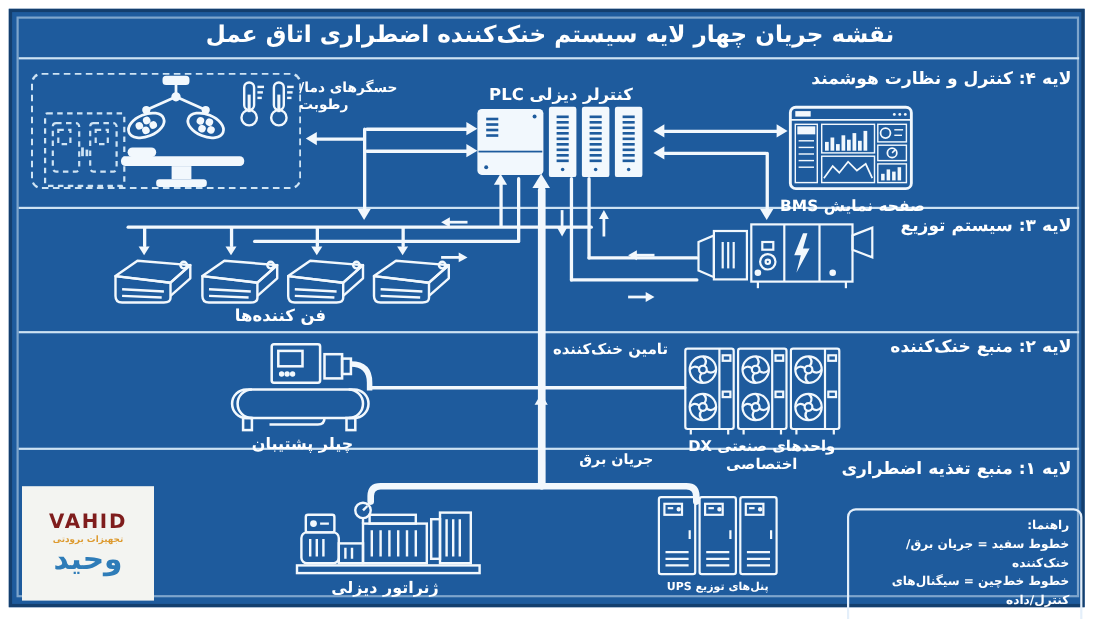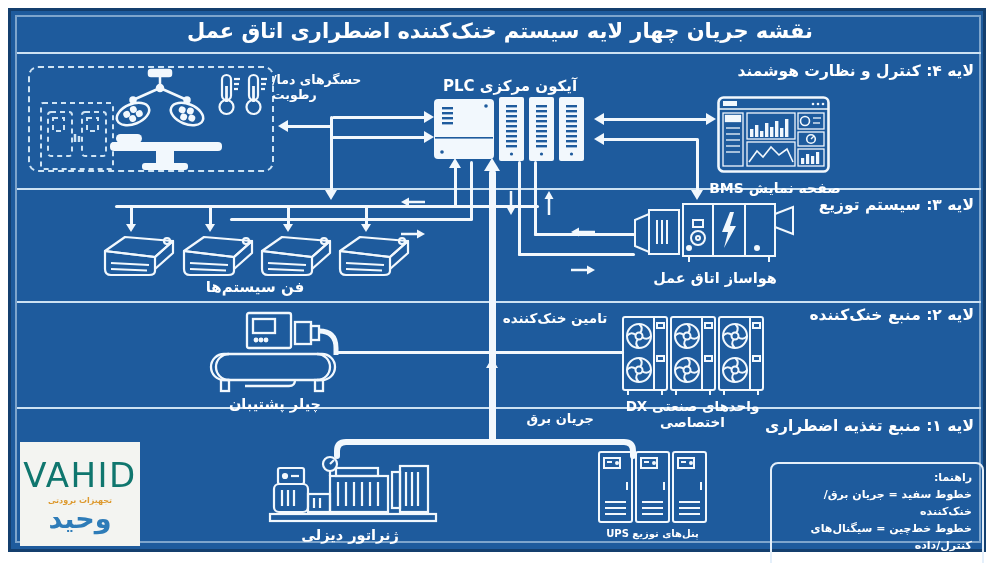--- a/index.html
+++ b/index.html
@@ -26,21 +26,21 @@
   .rlab{position:absolute;right:26px;color:#fff;font-weight:bold;text-align:center;
         direction:rtl;font-size:15.5px}
   .room{position:absolute;left:28px;top:66px;width:246px;height:106px;
         border:2px dashed #cfe4f4;border-radius:10px;box-sizing:border-box}
   .sarr{position:absolute;width:26px;height:10px}
   .legend{position:absolute;left:770px;top:462px;width:214px;box-sizing:border-box;
           border:2px solid #e4effa;border-radius:8px;padding:5px 10px 7px;color:#fff;
           font-size:11px;font-weight:bold;direction:rtl;line-height:1.55;text-align:right}
   .logo{position:absolute;left:20px;top:442px;width:120px;height:104px;background:#f3f4f1;
         display:flex;flex-direction:column;align-items:center;justify-content:center;gap:1px}
-  .logo .latin{color:#0f766e;font-size:34px;font-weight:normal;letter-spacing:1.5px}
+  .logo .latin{color:#7f1d1d;font-size:18px;font-weight:bold;letter-spacing:1.5px}
   .logo .sub{color:#dd9a2f;font-size:8px;font-weight:bold;direction:rtl}
   .logo .fa{color:#2e7cb8;font-size:27px;font-weight:bold;direction:rtl;margin-top:-3px}
   svg{position:absolute;overflow:visible}
 </style>
 </head>
 <body>
 
 <div class="stage">
   <div class="frame"></div>
   <div class="inner"></div>
@@ -135,21 +135,21 @@
   <div class="arr d" style="left:325px;top:190px"></div>
 
   <div class="h" style="left:598px;top:118px;width:112px"></div>
   <div class="arr l" style="left:591px;top:113px"></div>
   <div class="arr r" style="left:706px;top:113px"></div>
   <div class="h" style="left:598px;top:138px;width:100px"></div>
   <div class="arr l" style="left:591px;top:133px"></div>
   <div class="v" style="left:696px;top:138px;height:54px"></div>
   <div class="arr d" style="left:691px;top:190px"></div>
 
-  <div class="lab" style="left:430px;top:77px;width:160px;font-size:15px">آیکون مرکزی PLC</div>
+  <div class="lab" style="left:430px;top:77px;width:160px;font-size:15px">کنترلر دیزلی PLC</div>
   <svg style="left:433px;top:97px" width="158" height="64" viewBox="0 0 158 64">
     <rect x="1" y="2" width="60" height="60" rx="4" fill="#f2f8fd"></rect>
     <g fill="#1e5b9d">
       <rect x="9" y="10" width="11" height="2.4"></rect>
         <rect x="9" y="15" width="11" height="2.4"></rect>
       <rect x="9" y="20" width="11" height="2.4"></rect>
         <rect x="9" y="25" width="11" height="2.4"></rect>
       <circle cx="53" cy="9" r="1.8"></circle>
         <circle cx="9" cy="55" r="1.8"></circle>
       <rect x="2" y="40" width="58" height="1.6"></rect>
@@ -330,21 +330,21 @@
   <svg style="left:324px;top:231px" width="88" height="48" viewBox="0 0 88 48">
     <g fill="none" stroke="#f2f8fd" stroke-width="2.2" stroke-linejoin="round">
       <polygon points="16,20 36,6 84,10 66,26"></polygon>
         <path d="M16,20 L66,26 L66,40 Q66,44 60,44 L22,44 Q16,44 16,38 Z"></path>
       <path d="M66,26 L84,10 L84,22 L66,38"></path>
         <line x1="22" y1="32" x2="60" y2="34"></line>
         <line x1="22" y1="38" x2="58" y2="39.5"></line>
         <circle cx="78" cy="10" r="3"></circle>
     </g>
   </svg>
-  <div class="lab" style="left:175px;top:278px;width:160px;font-size:15px">فن سیستم‌ها</div>
+  <div class="lab" style="left:175px;top:278px;width:160px;font-size:15px">فن کننده‌ها</div>
 
   <svg style="left:633px;top:198px" width="165" height="70" viewBox="0 0 165 70">
     <g fill="none" stroke="#f2f8fd" stroke-width="2">
       <polygon points="2,22 16,16 16,54 2,48"></polygon>
       <rect x="16" y="12" width="30" height="44"></rect>
       <line x1="24" y1="22" x2="24" y2="46"></line>
         <line x1="29" y1="22" x2="29" y2="46"></line>
         <line x1="34" y1="22" x2="34" y2="46"></line>
       <rect x="50" y="6" width="92" height="52"></rect>
       <line x1="80" y1="6" x2="80" y2="58"></line>
@@ -353,21 +353,20 @@
         <circle cx="65" cy="40" r="2"></circle>
       <rect x="60" y="22" width="10" height="7"></rect>
       <circle cx="124" cy="50" r="2" fill="#f2f8fd"></circle>
         <circle cx="56" cy="50" r="2" fill="#f2f8fd"></circle>
       <polygon points="142,16 160,9 160,36 142,29"></polygon>
       <line x1="56" y1="58" x2="56" y2="64"></line>
         <line x1="136" y1="58" x2="136" y2="64"></line>
     </g>
     <polygon points="97,14 89,34 95,34 91,50 103,28 97,28 101,14" fill="#f2f8fd" stroke="none"></polygon>
   </svg>
-  <div class="lab" style="left:640px;top:270px;width:150px;font-size:14.5px">هواساز اتاق عمل</div>
 
   <svg style="left:205px;top:310px" width="140" height="85" viewBox="0 0 140 85">
     <g fill="none" stroke="#f2f8fd" stroke-width="2.3">
       <rect x="42" y="3" width="44" height="35" rx="2"></rect>
       <rect x="48" y="9" width="22" height="14"></rect>
       <circle cx="51" cy="30" r="1.3" fill="#f2f8fd"></circle>
         <circle cx="56" cy="30" r="1.3" fill="#f2f8fd"></circle>
         <circle cx="61" cy="30" r="1.3" fill="#f2f8fd"></circle>
       <rect x="90" y="12" width="16" height="22"></rect>
       <rect x="106" y="16" width="8" height="14"></rect>

